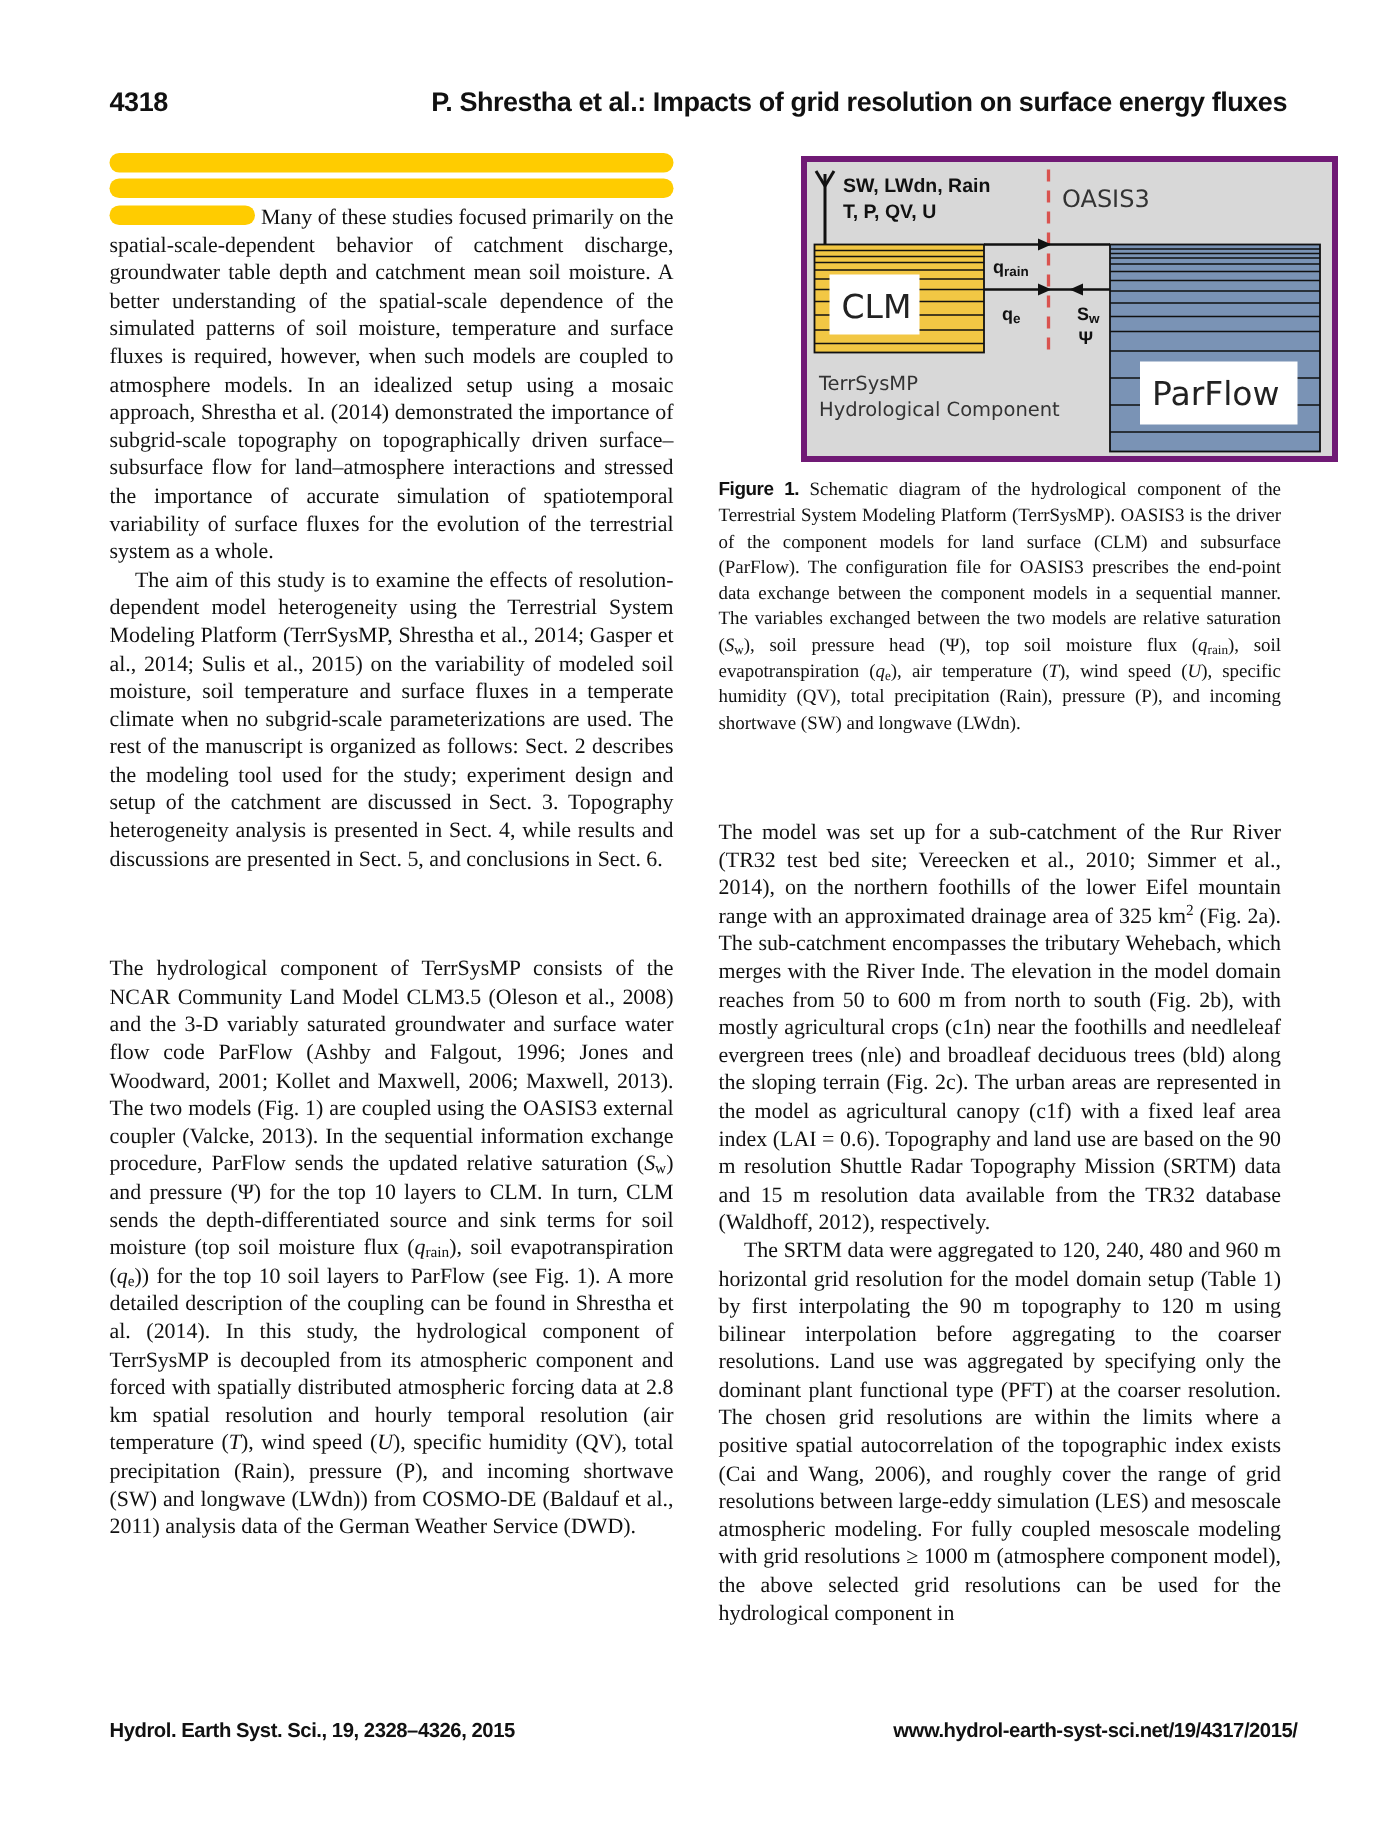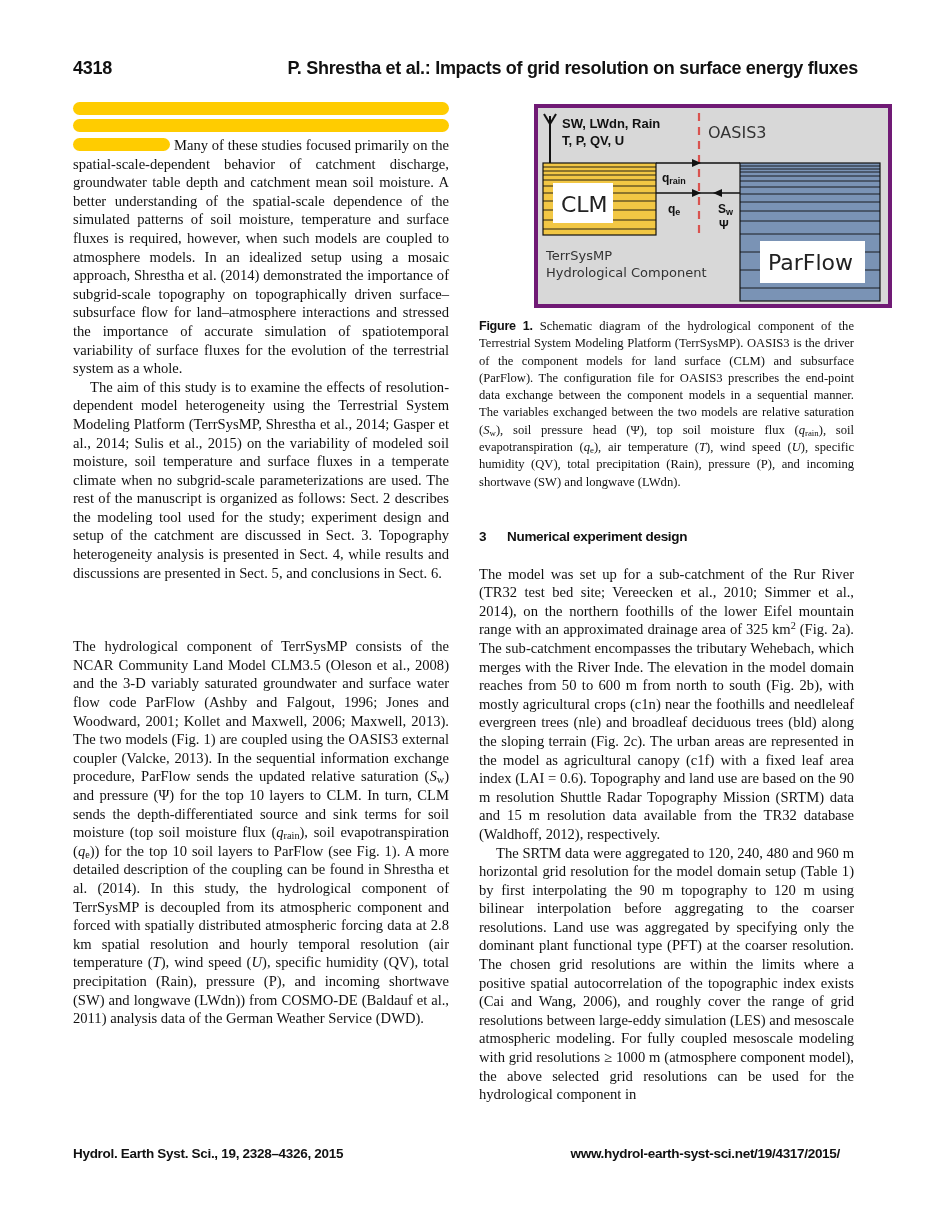--- a/index.html
+++ b/index.html
@@ -2,21 +2,21 @@
 <html><head>
 <meta charset="utf-8">
 <style>
   html, body { margin:0; padding:0; background:#ffffff; }
   body { width:925px; height:1221px; position:relative; overflow:hidden; font-family:"Liberation Serif", serif; color:#111; }
   .hdr { position:absolute; top:58px; font-family:"Liberation Sans", sans-serif; font-weight:bold; font-size:18px; letter-spacing:-0.3px; }
   .hdr-left { left:73px; }
   .hdr-right { right:67px; }
   .ftr { position:absolute; top:1146px; font-family:"Liberation Sans", sans-serif; font-weight:bold; font-size:13.5px; letter-spacing:-0.3px; }
   .ftr-left { left:73px; }
-  .ftr-right { right:85px;margin-left:20px; }
+  .ftr-right { right:60px;margin-left:20px; }
   .col { position:absolute; font-size:14.6px; line-height:18.6px; text-align:justify; hyphens:manual; }
   .col-left { left:73px; top:102px; width:376px; }
   .col p { margin:0; }
   .indent { text-indent:17px; }
   .hl { display:block; height:13px; background:#ffcc00; border-radius:7px; margin:0 0 4px 0; }
   .hl-inline { display:inline-block; width:97px; height:13px; background:#ffcc00; border-radius:7px; vertical-align:-1px; margin-right:4px; }
   .sec { font-family:"Liberation Sans", sans-serif; font-weight:bold; font-size:13.5px; letter-spacing:-0.3px; margin:0; }
   .sec .num { display:inline-block; width:28px; }
   .figbox { position:absolute; left:490px; top:104px; width:350px; height:196px; background:#d8d8d8; border:4px solid #701a75;margin-left:44px; }
   .caption { position:absolute; left:479px; top:318px; width:375px; font-size:12.6px; line-height:17.3px; text-align:justify; }
@@ -106,20 +106,19 @@
     <text x="8" y="169" font-family="DejaVu Sans, sans-serif" font-size="13" fill="#333">Hydrological Component</text>
   </svg>
 </div>
 
 <div class="caption">
   <span class="figlabel">Figure 1.</span>
   <span>Schematic diagram of the hydrological component of the Terrestrial System Modeling Platform (TerrSysMP). OASIS3 is the driver of the component models for land surface (CLM) and subsurface (ParFlow). The configuration file for OASIS3 prescribes the end-point data exchange between the component models in a sequential manner. The variables exchanged between the two models are relative saturation (</span><i>S</i><sub>w</sub><span>), soil pressure head (Ψ), top soil moisture flux (</span><i>q</i><sub>rain</sub><span>), soil evapotranspiration (</span><i>q</i><sub>e</sub><span>), air temperature (</span><i>T</i><span>), wind speed (</span><i>U</i><span>), specific humidity (QV), total precipitation (Rain), pressure (P), and incoming shortwave (SW) and longwave (LWdn).</span>
 </div>
 
 <div class="col" style="left:479px; top:528px; width:375px;">
-  <p class="sec"><span class="num">3</span><span>Numerical experiment design</span></p>
   <div style="height:18px"></div>
   <p><span>The model was set up for a sub-catchment of the Rur River (TR32 test bed site; Vereecken et al., 2010; Simmer et al., 2014), on the northern foothills of the lower Eifel mountain range with an approximated drainage area of 325 km</span><sup>2</sup><span> (Fig. 2a). The sub-catchment encompasses the tributary Wehebach, which merges with the River Inde. The elevation in the model domain reaches from 50 to 600 m from north to south (Fig. 2b), with mostly agricultural crops (c1n) near the foothills and needleleaf evergreen trees (nle) and broadleaf deciduous trees (bld) along the sloping terrain (Fig. 2c). The urban areas are represented in the model as agricultural canopy (c1f) with a fixed leaf area index (LAI = 0.6). Topography and land use are based on the 90 m resolution Shuttle Radar Topography Mission (SRTM) data and 15 m resolution data available from the TR32 database (Waldhoff, 2012), respectively.</span></p>
   <p class="indent">The SRTM data were aggregated to 120, 240, 480 and 960 m horizontal grid resolution for the model domain setup (Table 1) by first interpolating the 90 m topography to 120 m using bilinear interpolation before aggregating to the coarser resolutions. Land use was aggregated by specifying only the dominant plant functional type (PFT) at the coarser resolution. The chosen grid resolutions are within the limits where a positive spatial autocorrelation of the topographic index exists (Cai and Wang, 2006), and roughly cover the range of grid resolutions between large-eddy simulation (LES) and mesoscale atmospheric modeling. For fully coupled mesoscale modeling with grid resolutions ≥ 1000 m (atmosphere component model), the above selected grid resolutions can be used for the hydrological component in</p>
 </div>
 
 <div class="ftr ftr-left">Hydrol. Earth Syst. Sci., 19, 2328–4326, 2015</div>
 <div class="ftr ftr-right">www.hydrol-earth-syst-sci.net/19/4317/2015/</div>
 
 </body></html>

